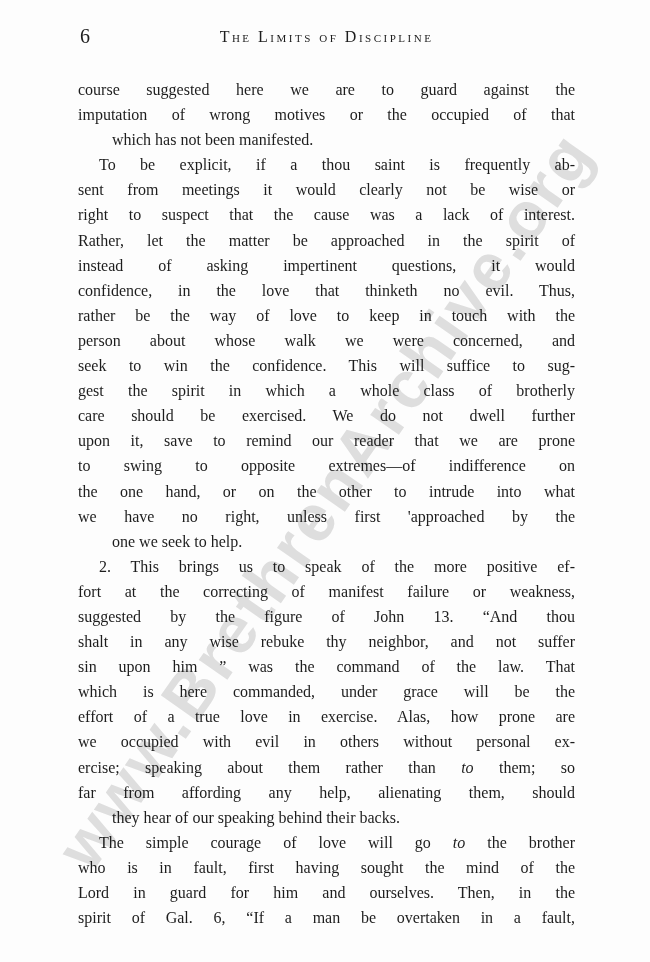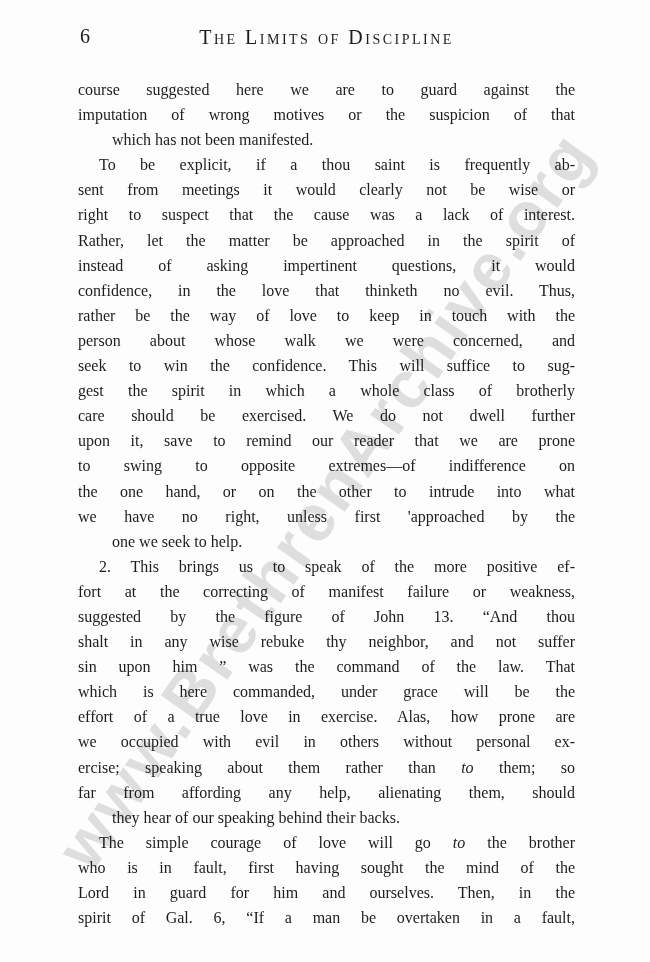--- a/index.html
+++ b/index.html
@@ -42,21 +42,21 @@
   .page-number {
     position: absolute;
     left: 2px;
     top: 1px;
     font-size: 20px;
   }
   .page-title {
     text-align: center;
     font-variant: small-caps;
     letter-spacing: 2.5px;
-    font-size: 20px;
+    font-size: 16px;
     line-height: 26px;
   }
   .page-body {
     position: absolute;
     top: 77px;
     left: 78px;
     width: 497px;
     font-size: 16px;
     line-height: 25.1px;
     z-index: 1;
@@ -87,21 +87,21 @@
   <div class="watermark" style="color: rgb(222, 222, 222);">www.BrethrenArchive.org</div>
 
   <div class="page-header">
     <span class="page-number">6</span>
     <div class="page-title">The Limits of Discipline</div>
   </div>
 
   <div class="page-body">
       <div class="para">
         <div class="line"><span>course suggested here we are to guard against the</span></div>
-        <div class="line"><span>imputation of wrong motives or the suspicion of that</span></div>
+        <div class="line"><span>imputation of wrong motives or the occupied of that</span></div>
         <div class="line lastline"><span>which has not been manifested.</span></div>
       </div>
       <div class="para">
         <div class="line firstline"><span>To be explicit, if a thou saint is frequently ab-</span></div>
         <div class="line"><span>sent from meetings it would clearly not be wise or</span></div>
         <div class="line"><span>right to suspect that the cause was a lack of interest.</span></div>
         <div class="line"><span>Rather, let the matter be approached in the spirit of</span></div>
         <div class="line"><span>instead of asking impertinent questions, it would</span></div>
         <div class="line"><span>confidence, in the love that thinketh no evil.  Thus,</span></div>
         <div class="line"><span>rather be the way of love to keep in touch with the</span></div>

